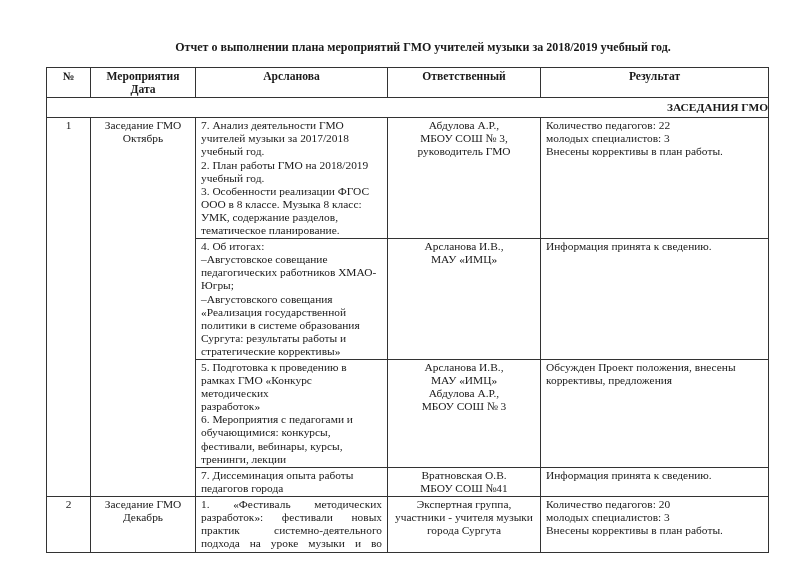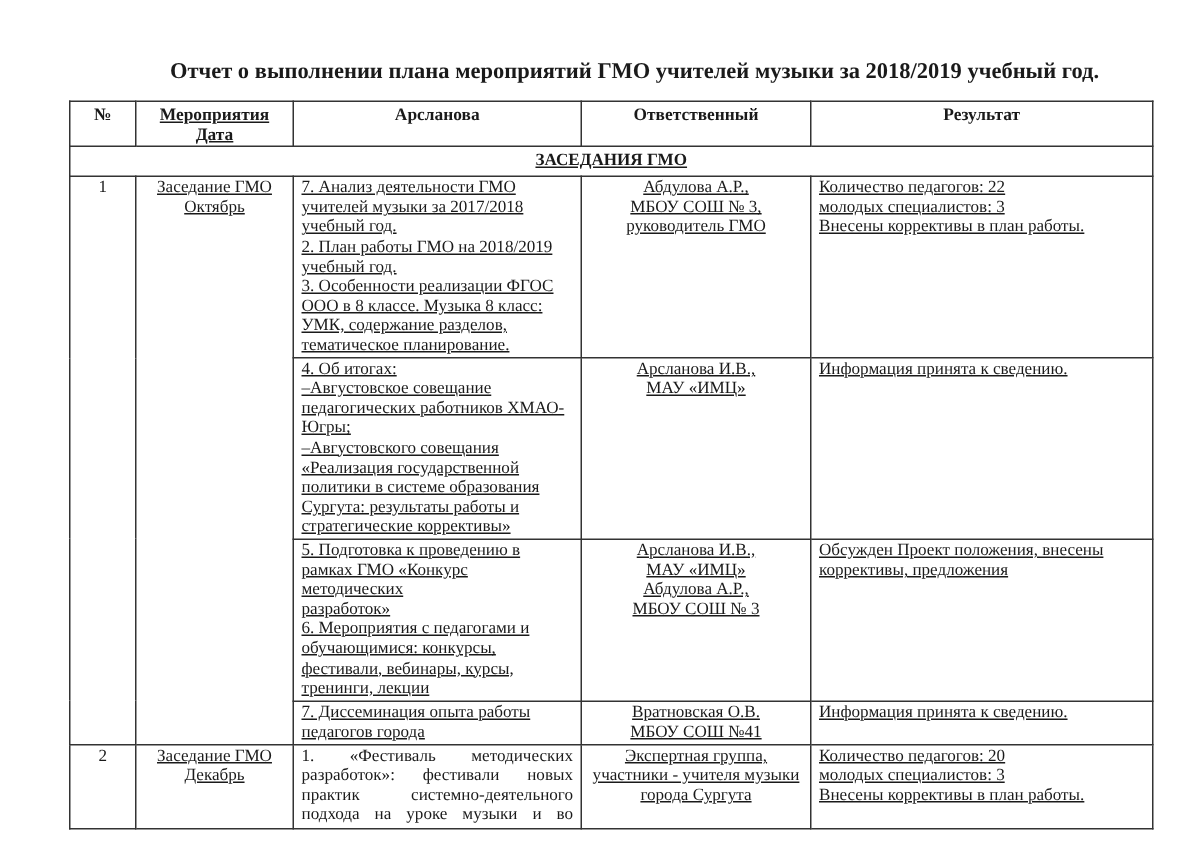--- a/index.html
+++ b/index.html
@@ -3,39 +3,39 @@
 <meta charset="utf-8">
 <style>
   html, body { margin: 0; padding: 0; background: #ffffff; }
   body {
     width: 800px; height: 566px; position: relative; overflow: hidden;
     font-family: "Liberation Serif", "DejaVu Serif", serif;
     color: #1a1a1a;
   }
   .title {
     position: absolute; left: 0; right: 16px; top: 40px;
-    text-align: center; font-weight: bold; font-size: 15px;
+    text-align: center; font-weight: bold; font-size: 12px;
     padding-left: 62px;
   }
   table.report {
     position: absolute; left: 46px; top: 67px;
     width: 722px;
     border-collapse: collapse;
     table-layout: fixed;
     font-size: 11.4px; line-height: 13.1px;
   }
   table.report td, table.report th {
     border: 1.3px solid #333;
     padding: 1px 5px 1px 5px;
     vertical-align: top;
   }
   table.report th { font-weight: bold; text-align: center; font-size: 11.6px; padding-top: 2px; }
   .c { text-align: center; }
-  .section { text-align: center; font-weight: bold; padding: 3px 0 3px 0 !important; height: 13px; text-decoration: underline; }
-  .line { display: block; text-decoration: underline; }
+  .section { text-align: right; font-weight: bold; padding: 3px 0 3px 0 !important; height: 13px; }
+  .line { display: block; }
   .justify-line { display: block; text-align: justify; text-align-last: justify; }
 </style>
 </head>
 <body>
 
 <div class="title">Отчет о выполнении плана мероприятий ГМО учителей музыки за 2018/2019 учебный год.</div>
 
 <table class="report">
   <colgroup>
     <col style="width:44px">

